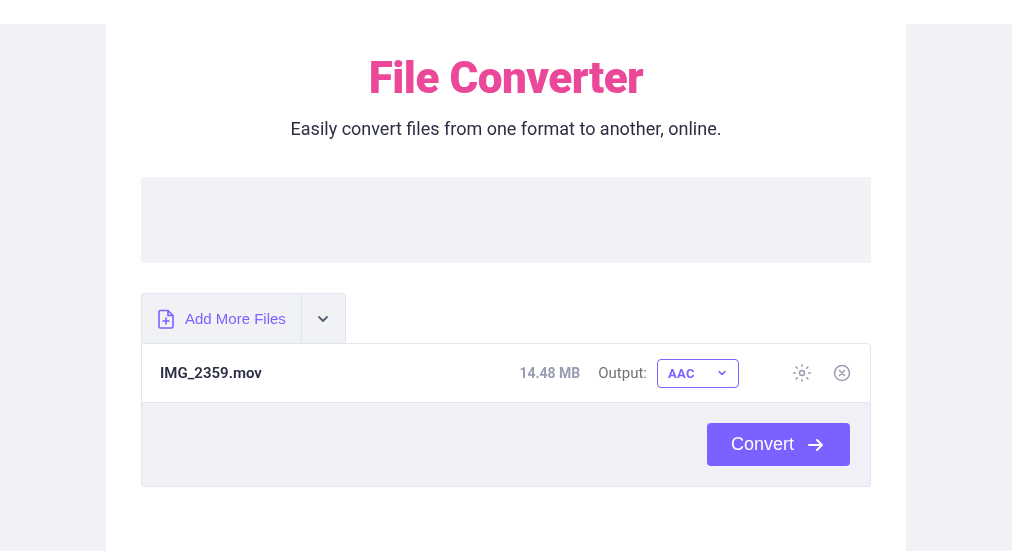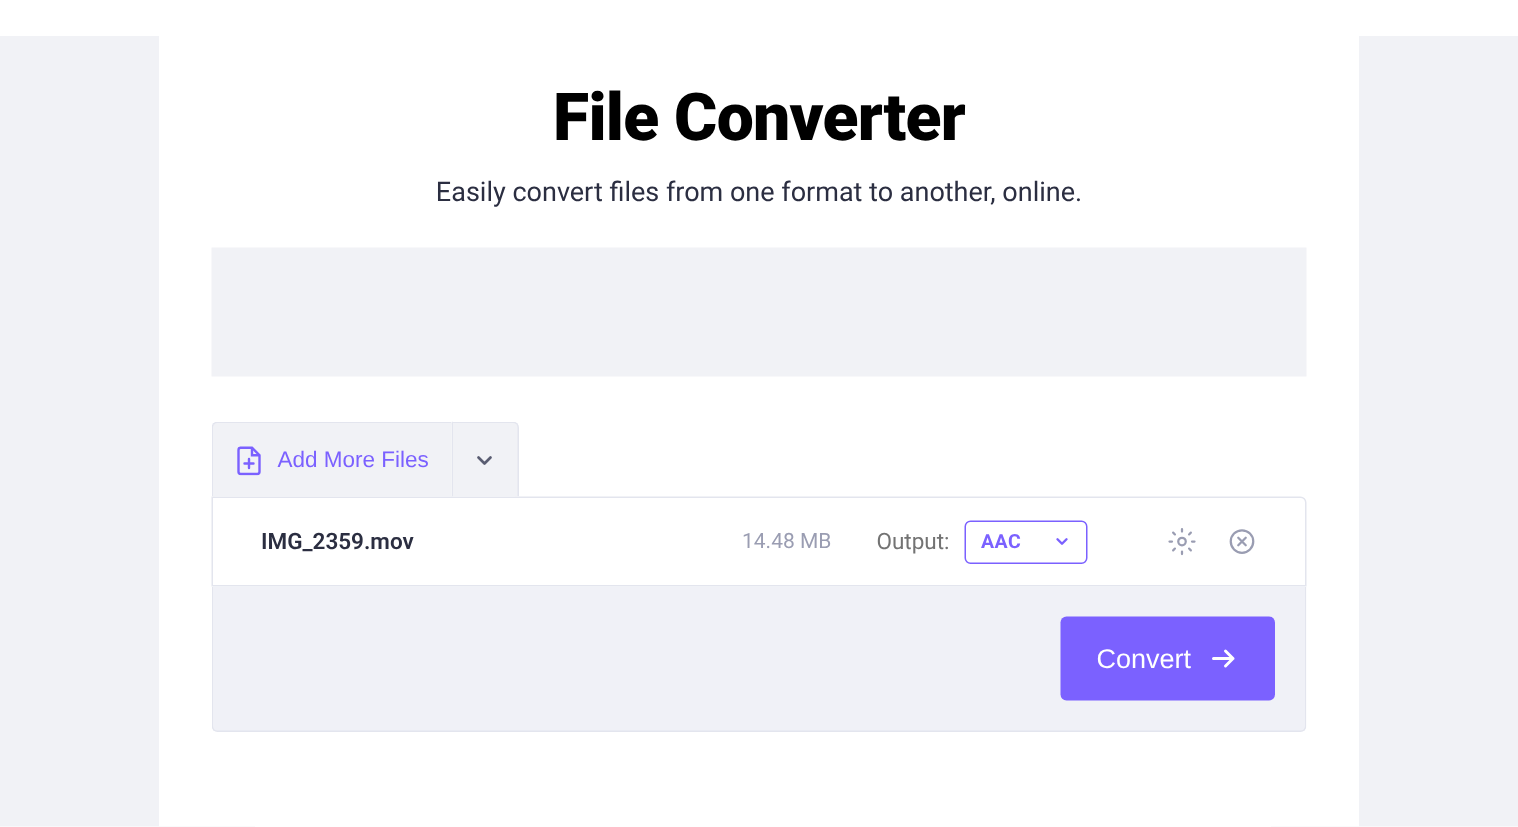--- a/index.html
+++ b/index.html
@@ -22,29 +22,29 @@
       width: 800px;
       margin: 0 auto;
       background: #ffffff;
       min-height: 527px;
       padding-top: 28px;
     }
     .title {
       text-align: center;
       font-size: 44px;
       font-weight: 900;
-      color: #000000;
+      color: #ec4899;
       letter-spacing: -0.5px;
       margin-bottom: 14px;
     }
     .subtitle {
       text-align: center;
       font-size: 18px;
       color: #2b2e41;
-      margin-bottom: 26px;
+      margin-bottom: 38px;
     }
     .content-wrap {
       width: 730px;
       margin: 0 auto;
     }
     .banner {
       height: 86px;
       background: #f1f2f6;
       width: 100%;
     }
@@ -85,32 +85,33 @@
       height: 50px;
       cursor: pointer;
     }
     .file-row {
       display: flex;
       align-items: center;
       background: #ffffff;
       border: 1px solid #e3e5ee;
       border-radius: 0 4px 0 0;
       height: 60px;
-      padding: 0 32px;
+      padding: 0 18px;
     }
     .filename {
       flex: 1;
       font-size: 15px;
       font-weight: 600;
       color: #2b2e41;
     }
     .filesize {
       color: #9a9db2;
       font-size: 14px;
-      margin-right: 30px;
+      margin-right: 18px;
+      font-weight: bold;
     }
     .output-label {
       color: #737373;
       font-size: 15px;
       margin-right: 10px;
     }
     .format-select {
       display: flex;
       align-items: center;
       justify-content: space-between;
@@ -148,21 +149,21 @@
       padding: 20px;
       display: flex;
       justify-content: flex-end;
     }
     .convert-btn {
       background: #7b61ff;
       color: #ffffff;
       border: none;
       border-radius: 4px;
       padding: 0 24px;
-      height: 56px;
+      height: 43px;
       display: flex;
       align-items: center;
       gap: 12px;
       font-size: 18px;
       font-weight: 500;
       cursor: pointer;
     }
     svg { display: block; }
   </style>
 </head>

